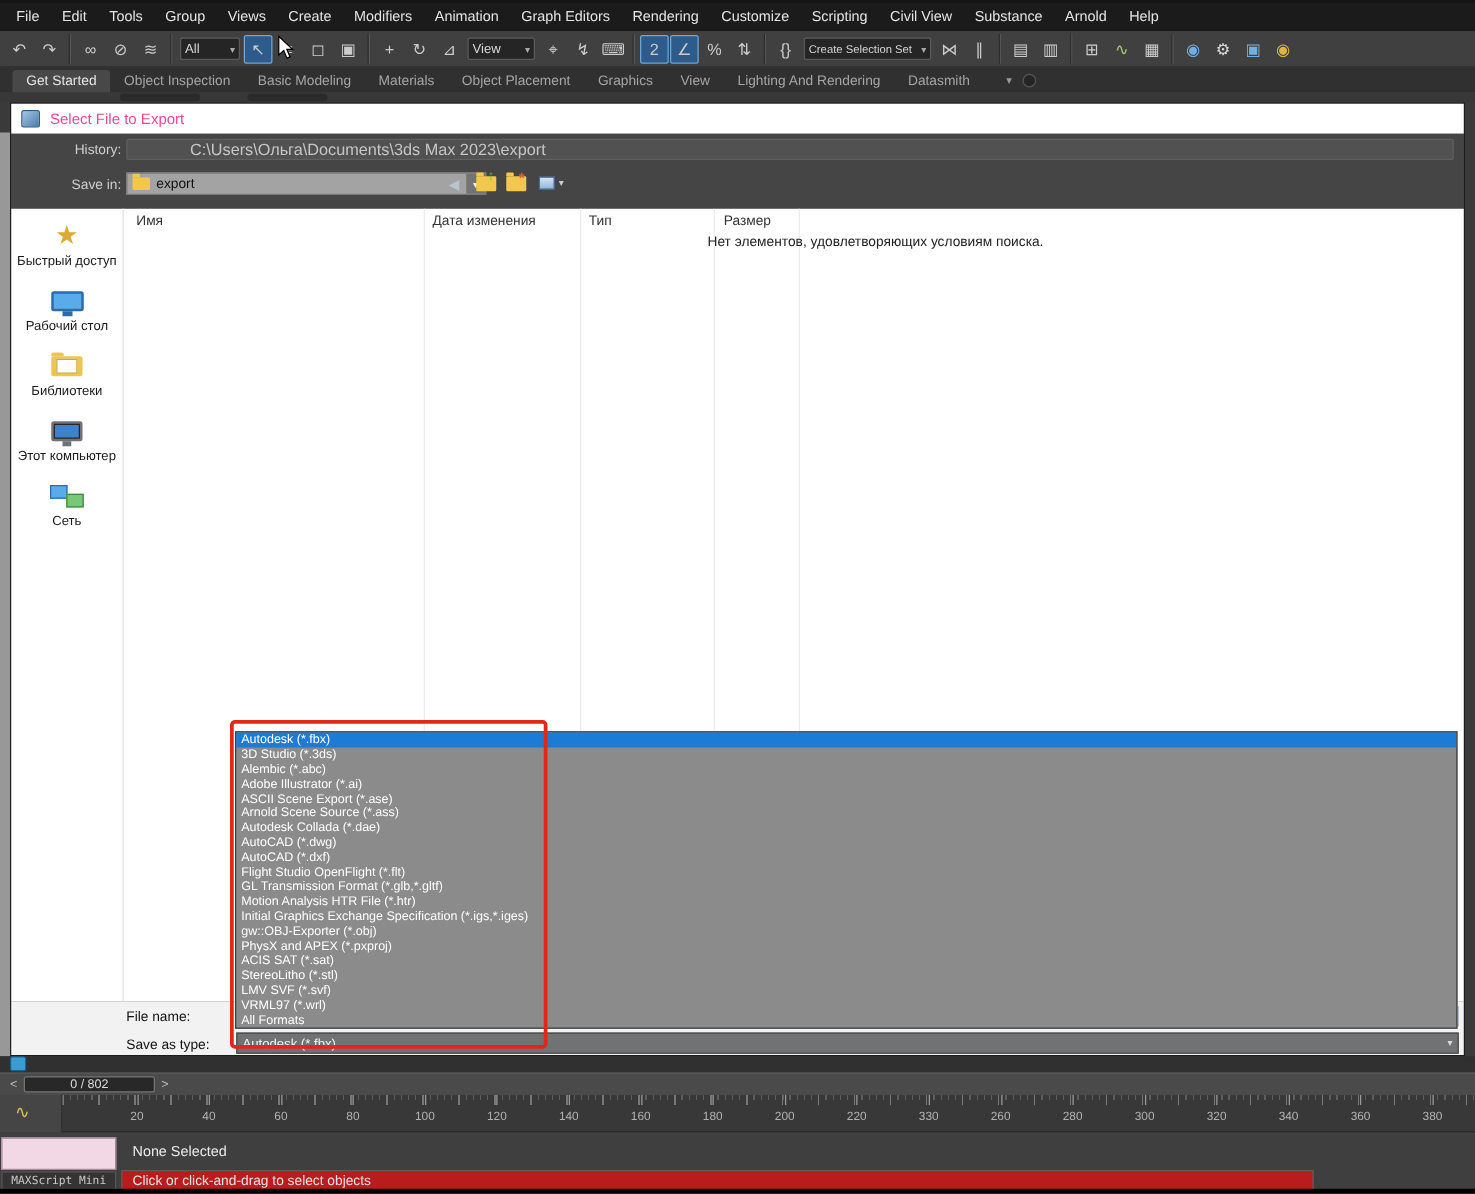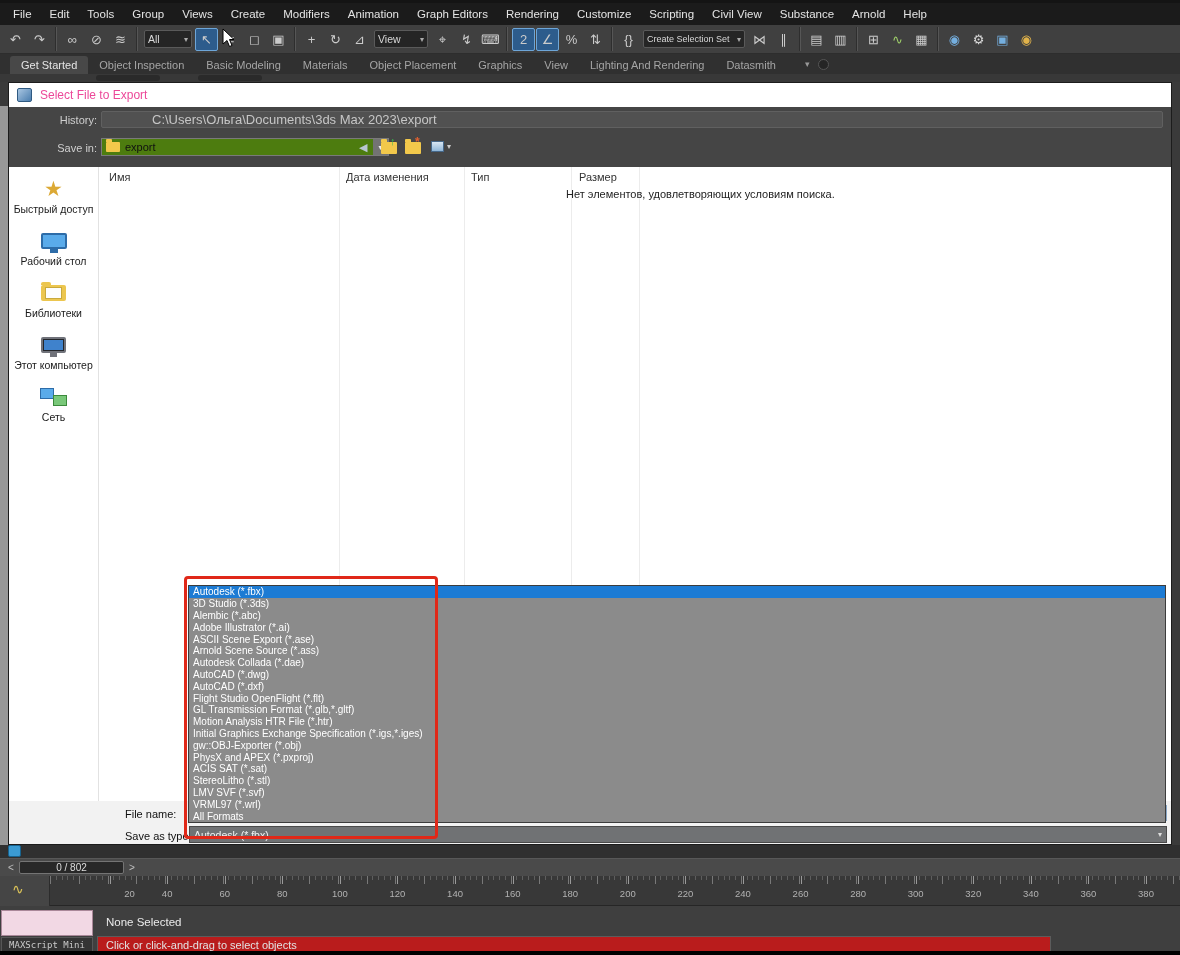--- a/index.html
+++ b/index.html
@@ -35,21 +35,21 @@
 .dialog{position:absolute;left:8px;top:82px;width:1164px;height:763px;background:#454545;border:1px solid #1c1c1c;}
 .dlg-title{position:absolute;left:0;top:0;width:100%;height:24px;background:#fff;display:flex;align-items:center;padding-left:8px;gap:8px;}
 .dlg-icon{width:15px;height:14px;background:linear-gradient(135deg,#a9c6e2,#4a7dae);border:1px solid #2f5a82;border-radius:2px;}
 .dlg-title-text{font-size:12px;color:#ec4899;}
 .dlg-dark{position:absolute;left:0;top:24px;width:1162px;height:60px;background:#454545;}
 .lbl{position:absolute;font-size:11px;color:#cfcfcf;}
 .history-lbl{left:0;top:7px;width:88px;text-align:right;}
 .savein-lbl{left:0;top:35px;width:88px;text-align:right;}
 .history-field{position:absolute;left:92px;top:4px;width:1062px;height:17px;background:#515151;border:1px solid #606060;border-radius:2px;display:flex;align-items:center;padding-left:6px;overflow:hidden;}
 .history-field span{font-size:13px;color:#c6c6c6;white-space:nowrap;margin-left:44px;}
-.savein-combo{position:absolute;left:92px;top:31px;width:288px;height:18px;background:#4d7c0f;border:1px solid #7a7a7a;display:flex;align-items:center;padding-left:4px;gap:5px;}
+.savein-combo{position:absolute;left:92px;top:31px;width:288px;height:18px;background:#a3a3a3;border:1px solid #7a7a7a;display:flex;align-items:center;padding-left:4px;gap:5px;}
 .savein-text{font-size:11px;color:#111;flex:1;}
 .savein-arrow{width:15px;height:100%;background:#737373;color:#eee;font-size:8px;display:flex;align-items:center;justify-content:center;}
 .mini-folder{display:inline-block;width:14px;height:10px;background:#f2c84b;border-radius:1px;position:relative;flex:0 0 auto;}
 .mini-folder::before{content:'';position:absolute;top:-3px;left:0;width:6px;height:3px;background:#f2c84b;border-radius:1px 1px 0 0;}
 .nav-back{position:absolute;left:350px;top:34px;font-size:11px;color:#b9c6d2;}
 .nav-up,.nav-new{position:absolute;top:33px;width:20px;height:16px;}
 .nav-up{left:372px;} .nav-new{left:396px;}
 .mini-folder.big{width:16px;height:12px;}
 .up-arrow{position:absolute;left:9px;top:-5px;color:#35c04a;font-size:11px;font-weight:bold;}
 .new-star{position:absolute;left:10px;top:-5px;color:#e06030;font-size:12px;font-weight:bold;}
@@ -75,21 +75,21 @@
 .pi-network{width:27px;height:18px;}
 .pi-network::before{content:'';position:absolute;left:0;top:0;width:12px;height:9px;background:#5aabea;border:1px solid #2d6ca8;}
 .pi-network::after{content:'';position:absolute;right:0;bottom:0;width:12px;height:9px;background:#79c879;border:1px solid #3c8a3c;}
 .col-h{position:absolute;top:4px;font-size:11px;color:#333;}
 .h1{left:100px;} .h2{left:337px;} .h3{left:462px;} .h4{left:570px;}
 .col-sep{position:absolute;top:0;width:1px;height:100%;background:#ececec;}
 .s1{left:330px;} .s2{left:455px;} .s3{left:562px;} .s4{left:630px;}
 .empty-msg{position:absolute;left:557px;top:21px;font-size:11px;color:#222;}
 
 .dlg-bottom{position:absolute;left:0;top:718px;width:1162px;height:43px;background:#f2f2f2;}
-.fn-label,.sat-label{position:absolute;left:92px;font-size:11px;color:#111;margin-left:24px;}
+.fn-label,.sat-label{position:absolute;left:92px;font-size:11px;color:#111;}
 .fn-label{top:7px;} .sat-label{top:29px;}
 .fn-field{position:absolute;left:180px;top:4px;width:978px;height:16px;border:1px solid #8aa8c8;background:#fff;font-size:11px;font-family:"Liberation Sans",sans-serif;}
 .sat-combo{position:absolute;left:180px;top:25px;width:978px;height:17px;background:#707274;border:1px solid #4a4a4a;display:flex;align-items:center;justify-content:space-between;padding:0 4px;}
 .sat-value{font-size:10.5px;color:#f2f2f2;}
 .sat-arrow{font-size:8px;color:#ddd;}
 
 
 .dd-list{position:absolute;left:188px;top:585px;width:978px;height:238px;background:#8b8b8b;border:1px solid #3c3c3c;display:flex;flex-direction:column;z-index:20;}
 .dd-item{flex:1;display:flex;align-items:center;padding-left:4px;font-size:10px;color:#fff;white-space:nowrap;overflow:hidden;}
 .dd-item.selected{background:#1c7bd4;}
@@ -397,21 +397,21 @@
     <div class="tb-prev">&lt;</div>
     <div class="tb-frame">0 / 802</div>
     <div class="tb-next">&gt;</div>
   </div>
 
   <div class="ruler-left">
     <span class="curve-glyph">∿</span>
   </div>
   <div class="ruler">
       <div class="ruler-tick" style="left: 59.58px;"></div>
-      <div class="ruler-label" style="left: 59.58px; margin-left: 20px;">20</div>
+      <div class="ruler-label" style="left: 59.58px;">20</div>
       <div class="ruler-tick" style="left: 117.16px;"></div>
       <div class="ruler-label" style="left: 117.16px;">40</div>
       <div class="ruler-tick" style="left: 174.74px;"></div>
       <div class="ruler-label" style="left: 174.74px;">60</div>
       <div class="ruler-tick" style="left: 232.32px;"></div>
       <div class="ruler-label" style="left: 232.32px;">80</div>
       <div class="ruler-tick" style="left: 289.9px;"></div>
       <div class="ruler-label" style="left: 289.9px;">100</div>
       <div class="ruler-tick" style="left: 347.48px;"></div>
       <div class="ruler-label" style="left: 347.48px;">120</div>
@@ -419,21 +419,21 @@
       <div class="ruler-label" style="left: 405.06px;">140</div>
       <div class="ruler-tick" style="left: 462.64px;"></div>
       <div class="ruler-label" style="left: 462.64px;">160</div>
       <div class="ruler-tick" style="left: 520.22px;"></div>
       <div class="ruler-label" style="left: 520.22px;">180</div>
       <div class="ruler-tick" style="left: 577.8px;"></div>
       <div class="ruler-label" style="left: 577.8px;">200</div>
       <div class="ruler-tick" style="left: 635.38px;"></div>
       <div class="ruler-label" style="left: 635.38px;">220</div>
       <div class="ruler-tick" style="left: 692.96px;"></div>
-      <div class="ruler-label" style="left: 692.96px;">240</div>
+      <div class="ruler-label" style="left: 692.96px;">330</div>
       <div class="ruler-tick" style="left: 750.54px;"></div>
       <div class="ruler-label" style="left: 750.54px;">260</div>
       <div class="ruler-tick" style="left: 808.12px;"></div>
       <div class="ruler-label" style="left: 808.12px;">280</div>
       <div class="ruler-tick" style="left: 865.7px;"></div>
       <div class="ruler-label" style="left: 865.7px;">300</div>
       <div class="ruler-tick" style="left: 923.28px;"></div>
       <div class="ruler-label" style="left: 923.28px;">320</div>
       <div class="ruler-tick" style="left: 980.86px;"></div>
       <div class="ruler-label" style="left: 980.86px;">340</div>

